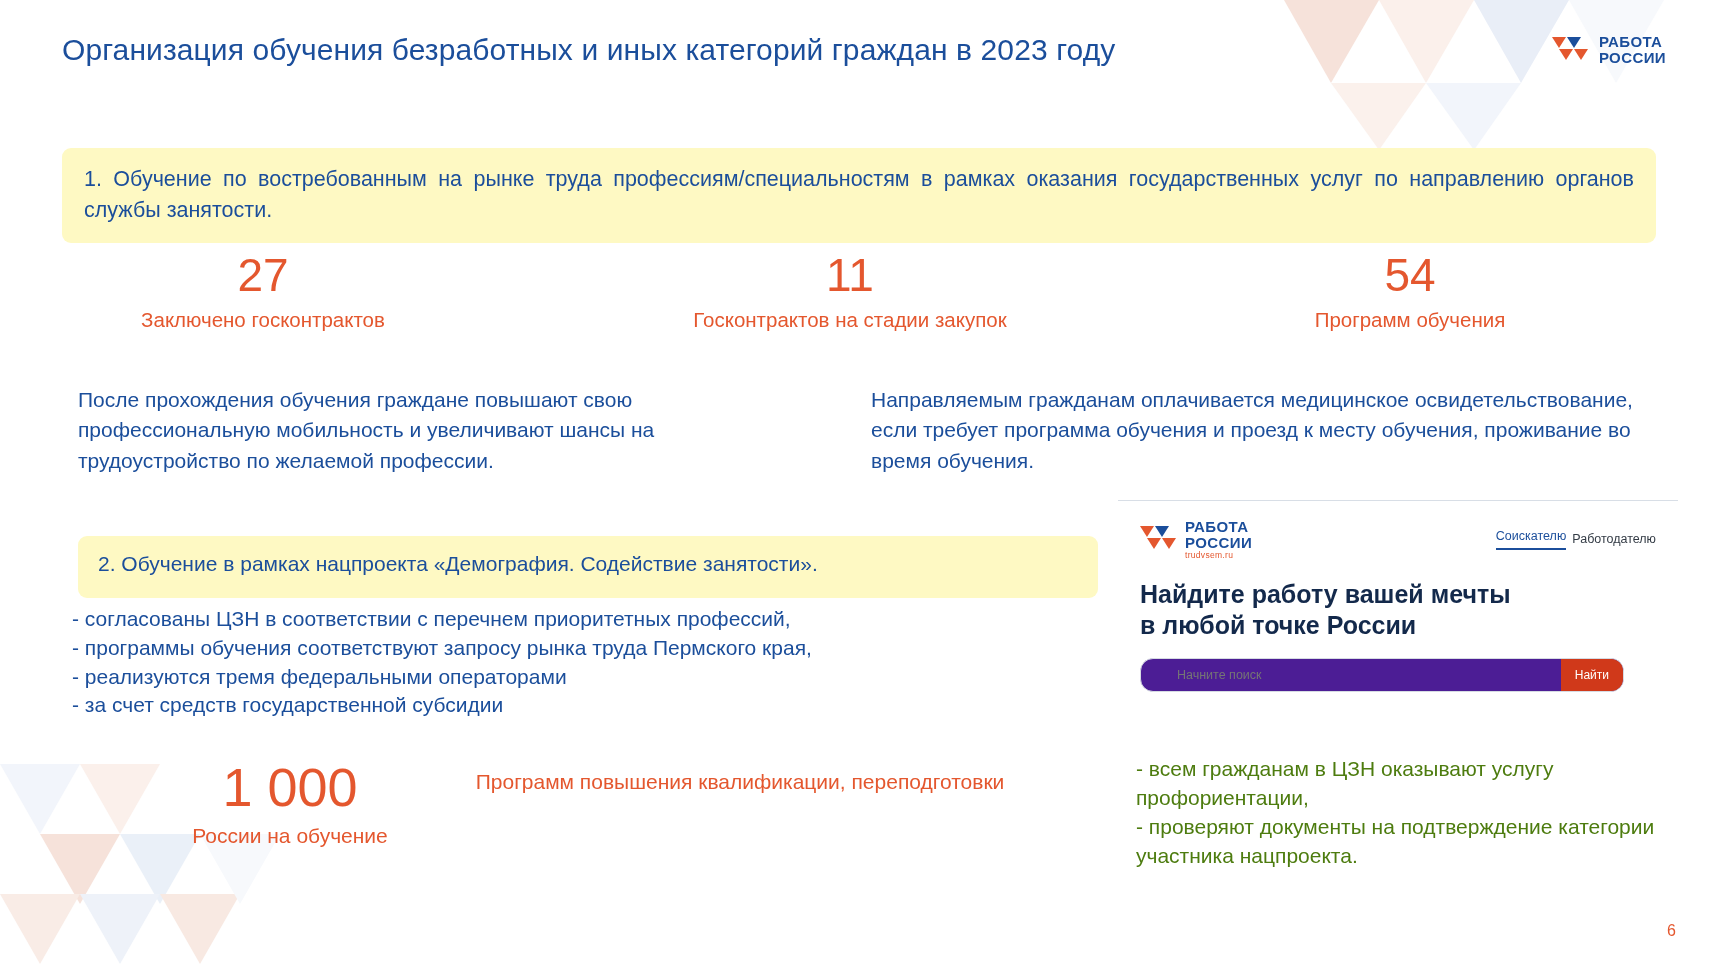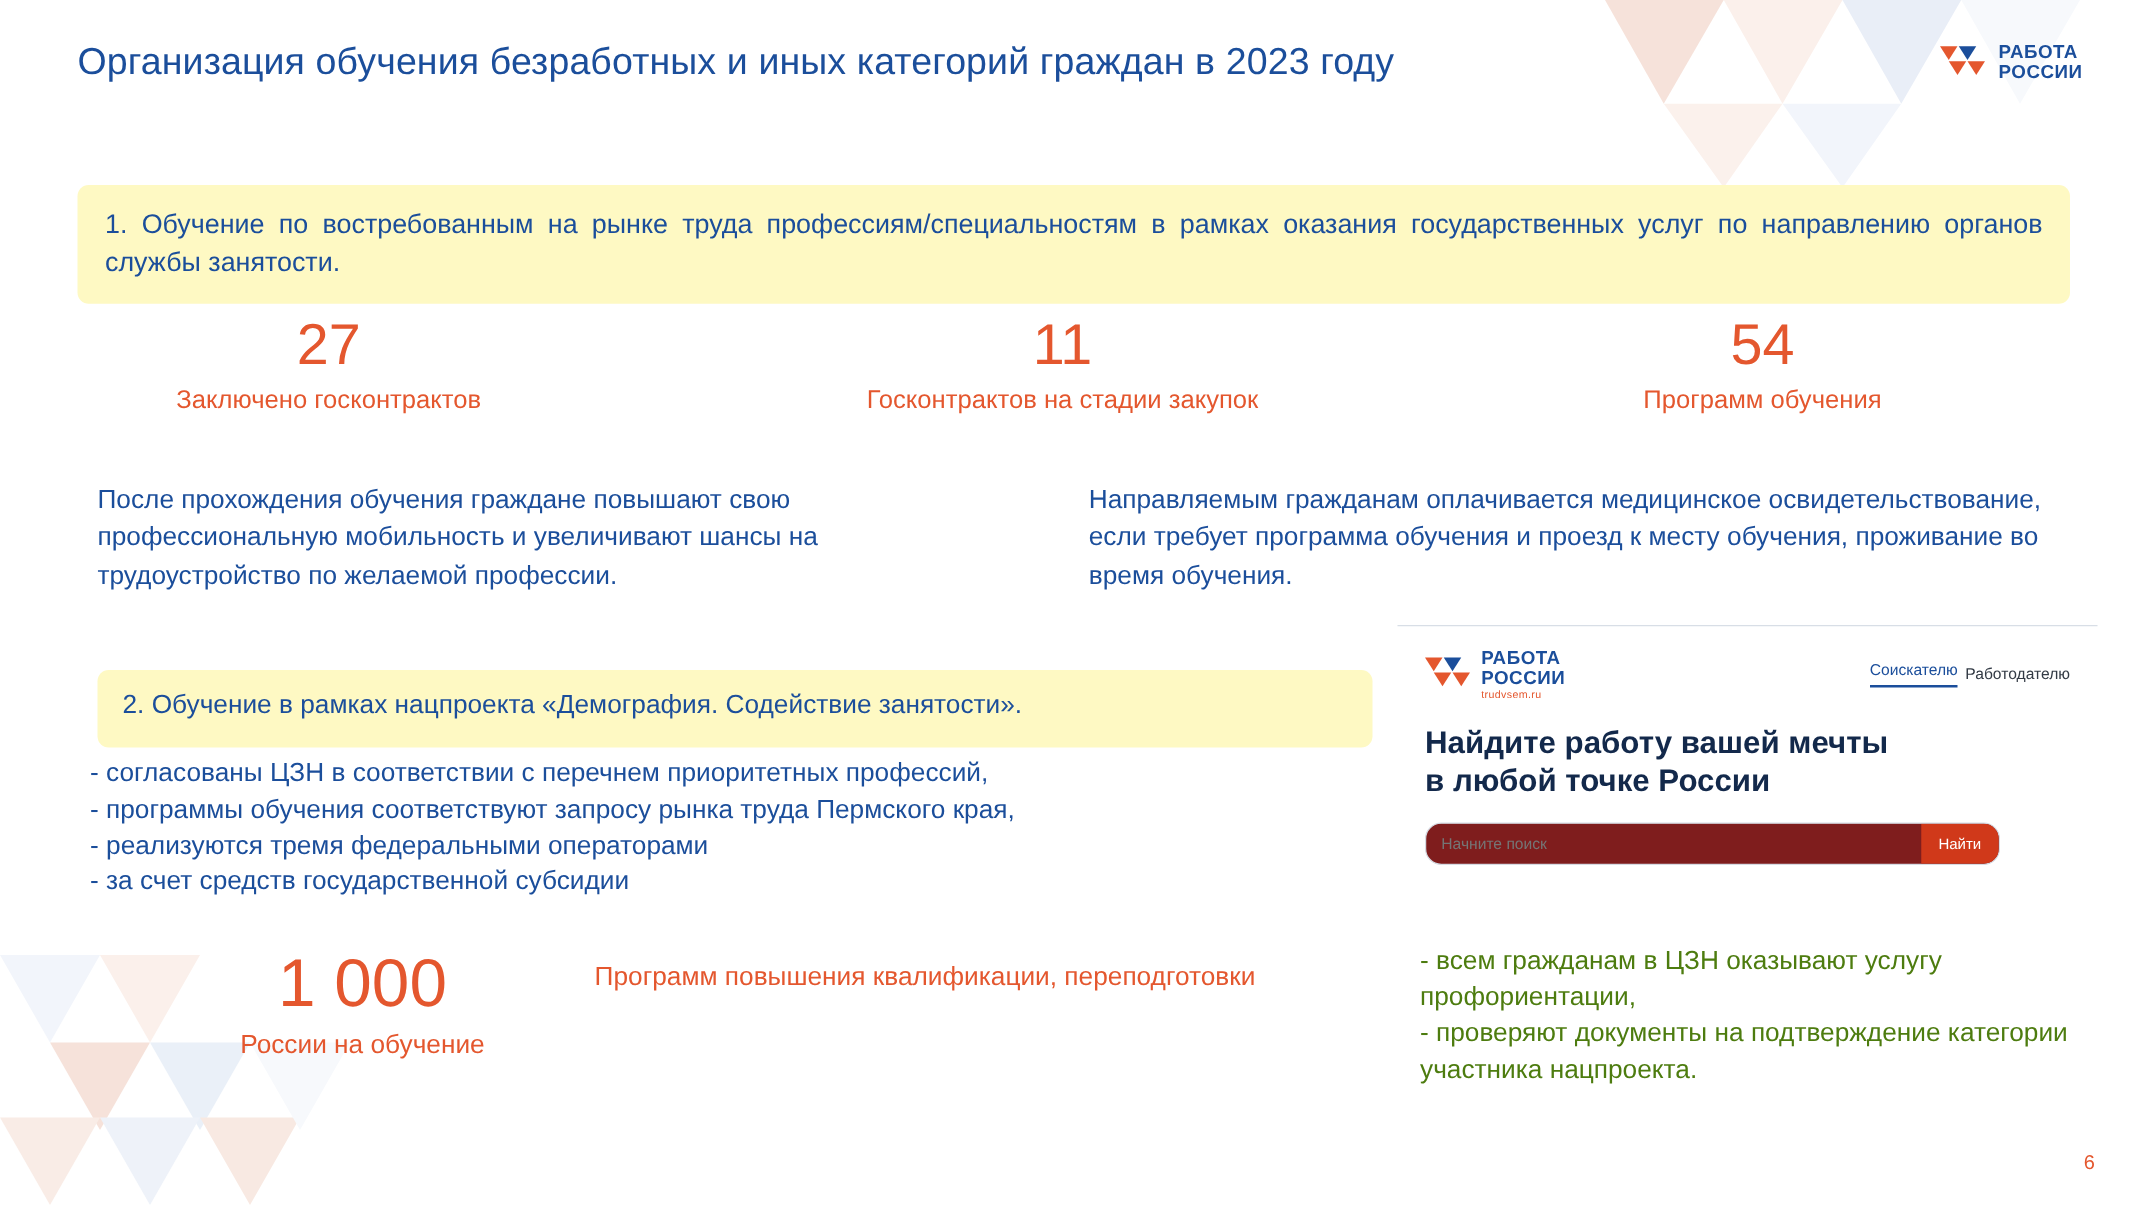--- a/index.html
+++ b/index.html
@@ -191,22 +191,23 @@
     line-height: 1.22;
   }
   .searchbar {
     margin-top: 18px;
     display: flex;
     align-items: stretch;
     height: 32px;
     border: 1px solid #d6dbe3;
     border-radius: 13px;
     overflow: hidden;
-    background: #7f1d1d;
+    background: #4c1d95;
     width: 458px;
+    padding-left: 24px;
   }
   .searchbar input {
     flex: 1;
     border: 0;
     outline: 0;
     background: transparent;
     padding: 0 12px;
     font-size: 12.5px;
     color: #8e99a6;
     font-family: "Liberation Sans", sans-serif;

